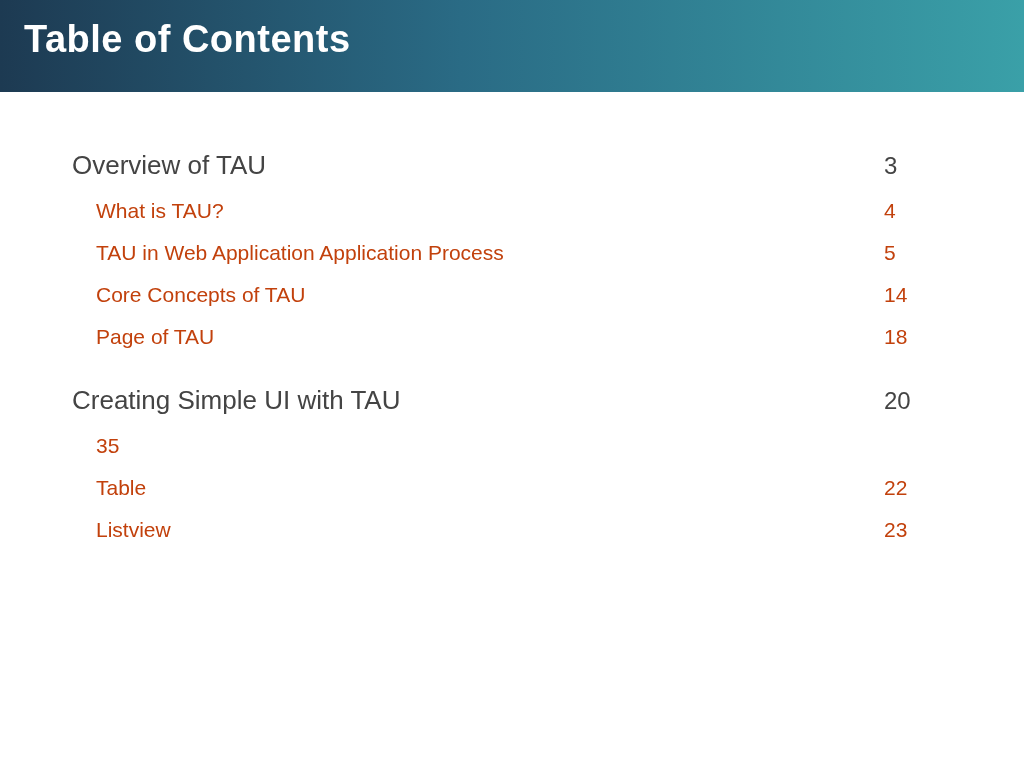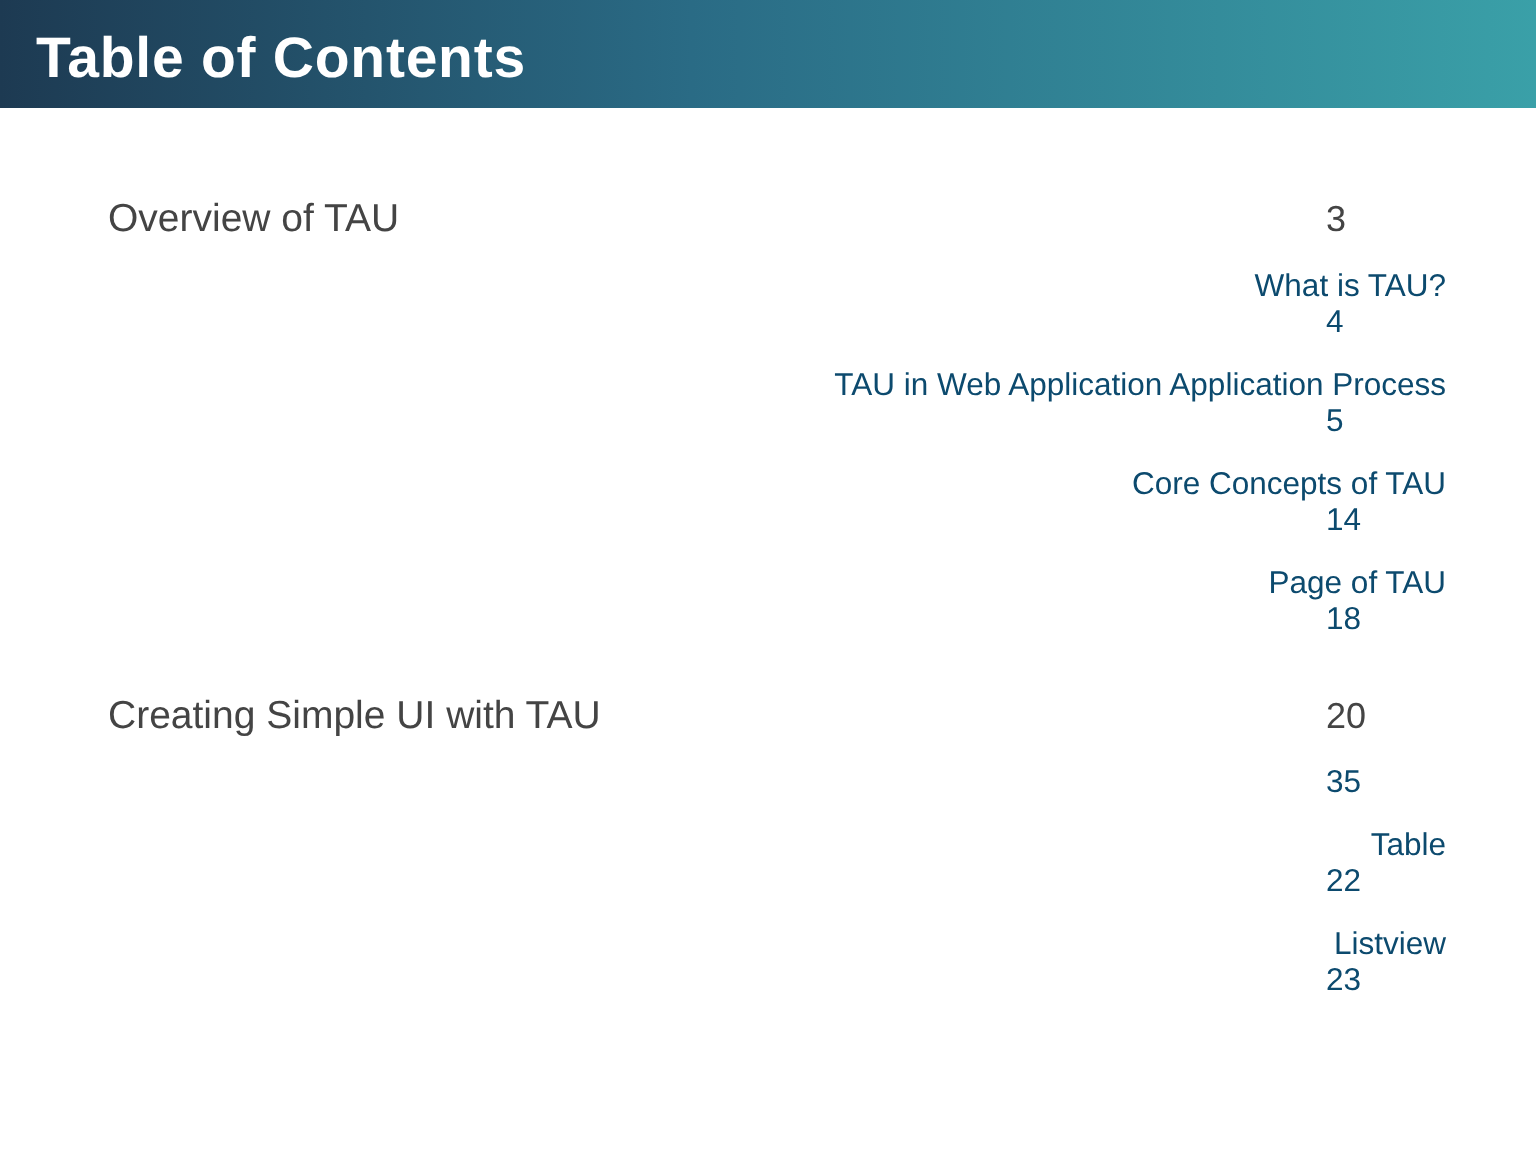--- a/index.html
+++ b/index.html
@@ -3,53 +3,52 @@
 <meta charset="utf-8">
 <style>
   * { margin: 0; padding: 0; box-sizing: border-box; }
   html, body { width: 1024px; height: 768px; overflow: hidden; }
   body {
     background: #ffffff;
     font-family: "Segoe UI", "Helvetica Neue", Arial, sans-serif;
     color: #3a3a3a;
   }
   .header {
-    height: 72px;
+    height: 92px;
     background: linear-gradient(90deg, #1d3a52 0%, #2a6b85 45%, #3aa0a8 100%);
     padding: 18px 0 0 24px;
   }
   .header h1 {
     font-size: 38px;
     font-weight: 700;
     color: #ffffff;
     letter-spacing: 0.5px;
   }
   .content {
     padding: 48px 60px 0 72px;
   }
   .row {
     display: flex;
-    align-items: flex-end;
+    align-items: center;
   }
   .label { flex: 1; }
   .page { width: 80px; text-align: left; }
   .section {
     font-size: 26px;
     font-weight: 400;
     color: #444;
     margin-top: 10px;
   }
   .section .page { font-size: 24px; }
   .sub {
     font-size: 21px;
     font-weight: 400;
-    color: #0c4a6e;
+    color: #c2410c;
     margin-top: 18px;
     padding-left: 24px;
-    flex-direction: column;
   }
   .sub .page { font-size: 21px; }
   .block { margin-bottom: 36px; }
 </style>
 </head>
 <body>
 
 <div class="header">
   <h1>Table of Contents</h1>
 </div>

